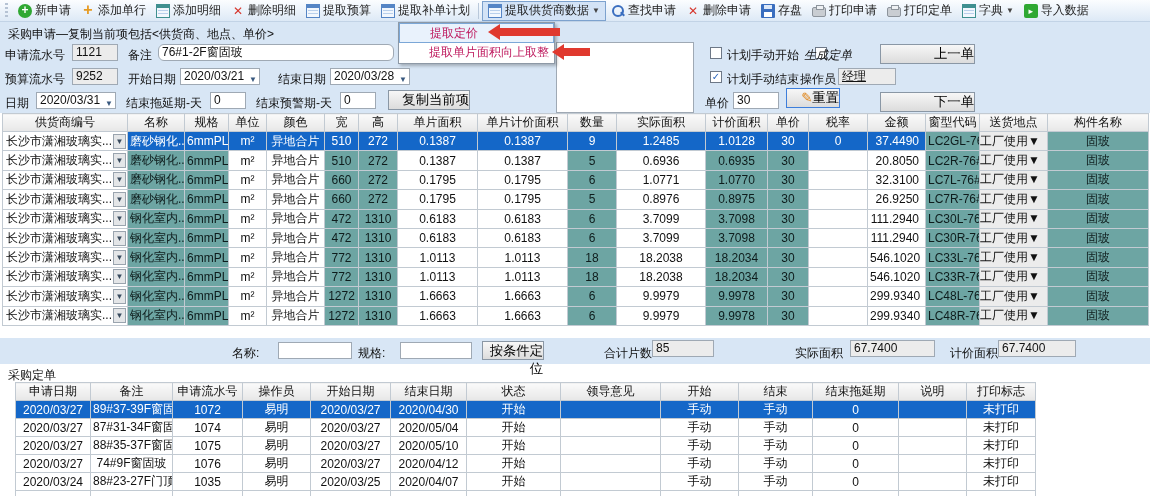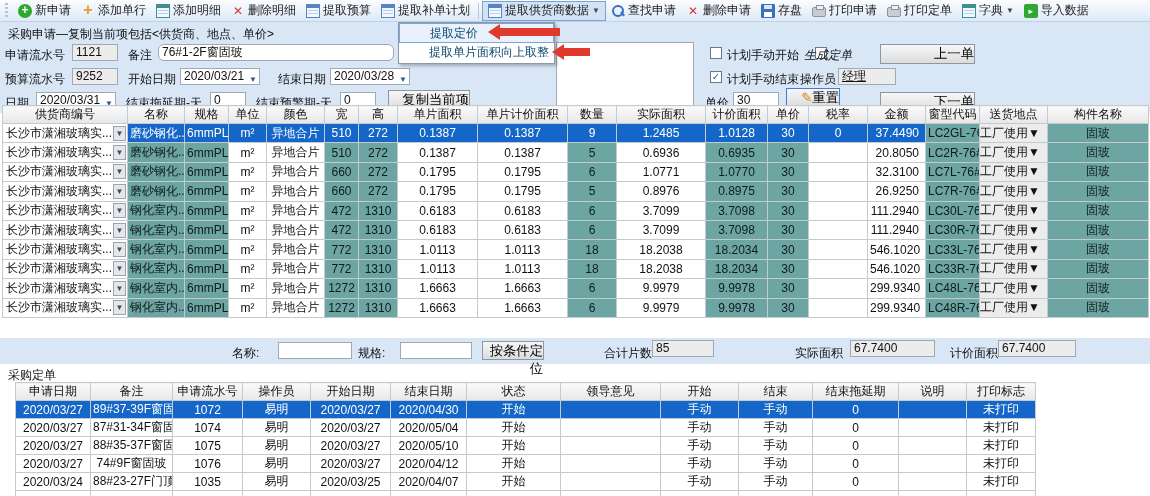--- a/index.html
+++ b/index.html
@@ -45,30 +45,30 @@
   .inp{position:absolute;height:17px;border:1px solid #9fa9b4;background:#fff;padding:0 3px;line-height:15px;font-size:12px;}
   .inp.ro{background:#ececec;}
   .sel2{position:absolute;height:17px;border:1px solid #9fa9b4;background:#fff;padding:0 14px 0 3px;line-height:15px;}
   .sel2 .car{position:absolute;right:2px;top:3px;font-size:8px;color:#39597f;}
   .btn{position:absolute;height:20px;background:linear-gradient(#f7f7f7,#dcdcdc);
     border:1px solid #8a97a5;text-align:right;line-height:18px;cursor:default;}
   .cb{position:absolute;width:12px;height:12px;border:1px solid #6d7887;background:#fff;line-height:10px;text-align:center;font-size:10px;color:#2b66bd;}
   
   #menu{position:absolute;left:398px;top:22px;width:157px;height:42px;background:#fff;
     border:1px solid #8d99a6;box-shadow:2px 2px 3px rgba(0,0,0,.25);z-index:40;}
-  .mitem{height:20px;line-height:19px;padding-left:30px;color:#0c4a6e;}
+  .mitem{height:20px;line-height:19px;padding-left:30px;color:#be185d;}
   .mitem.hl{border:1px solid #7ba7d7;background:#e9f2fc;height:20px;line-height:18px;}
   .redarrow{position:absolute;height:8px;background:var(--red);z-index:60;}
   .redarrow::before{content:"";position:absolute;left:-12px;top:-4px;border:8px solid transparent;border-right:12px solid var(--red);border-left:none;}
   
   table{border-collapse:collapse;table-layout:fixed;background:#fff;}
   th{background:linear-gradient(#fafafa,#e7e7e7);border:1px solid var(--grid);font-weight:normal;
      font-size:12px;padding:0;white-space:nowrap;overflow:hidden;}
   td{border:1px solid var(--grid);font-size:12px;padding:0 2px;white-space:nowrap;overflow:hidden;}
-  #maintable{position:absolute;left:2px;top:105px;width:1146px;}
+  #maintable{position:absolute;left:2px;top:113px;width:1146px;}
   #maintable th{height:17px;}
   #maintable td{height:19.4px;}
   td.teal{background:var(--teal);color:#0e1c1c;}
   td.center,th{text-align:center;}
   td.left{text-align:left;}
   td.right{text-align:right;padding-right:6px;}
   tr.sel td{background:var(--sel);color:#fff;}
   tr.sel td.keep{background:var(--teal);color:#0e1c1c;}
   td.combo{background:#fff;color:#111;padding:0;}
   tr.sel td.combo{background:#fff;color:#111;}

